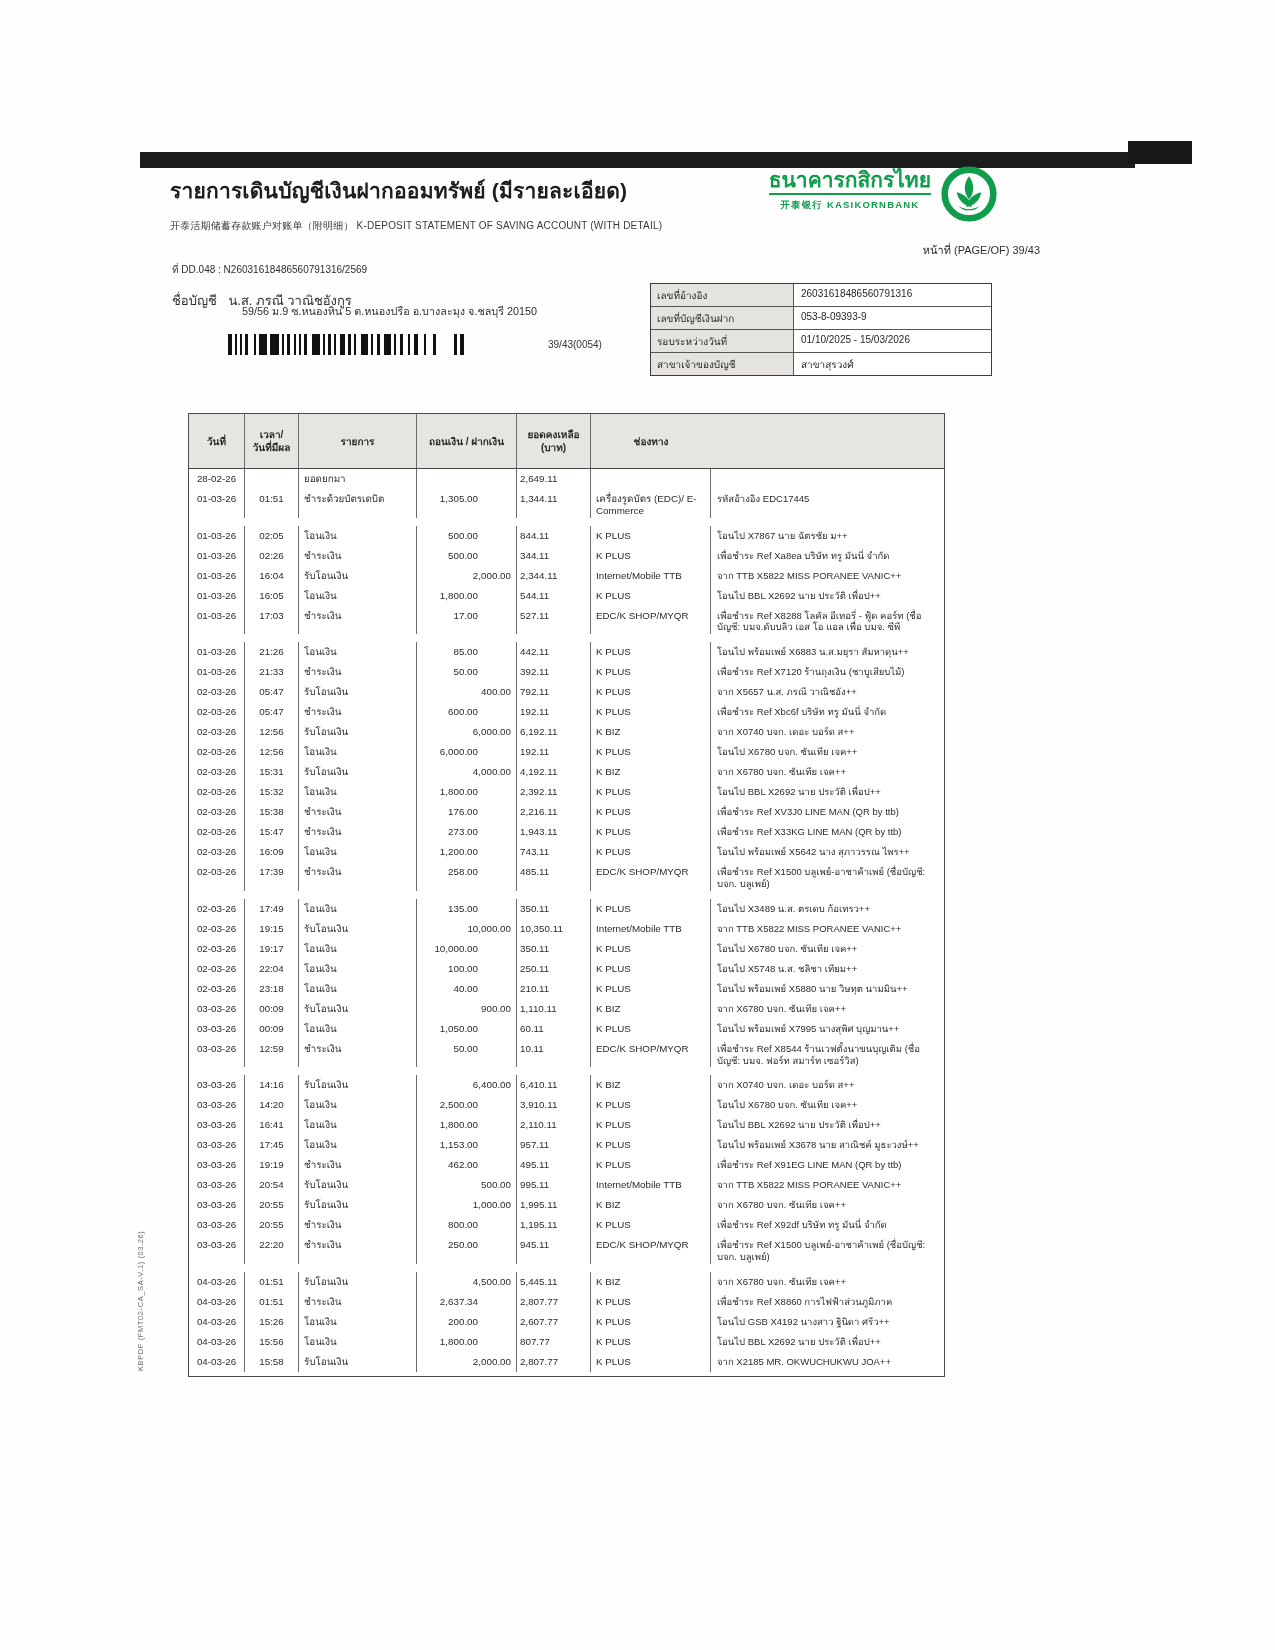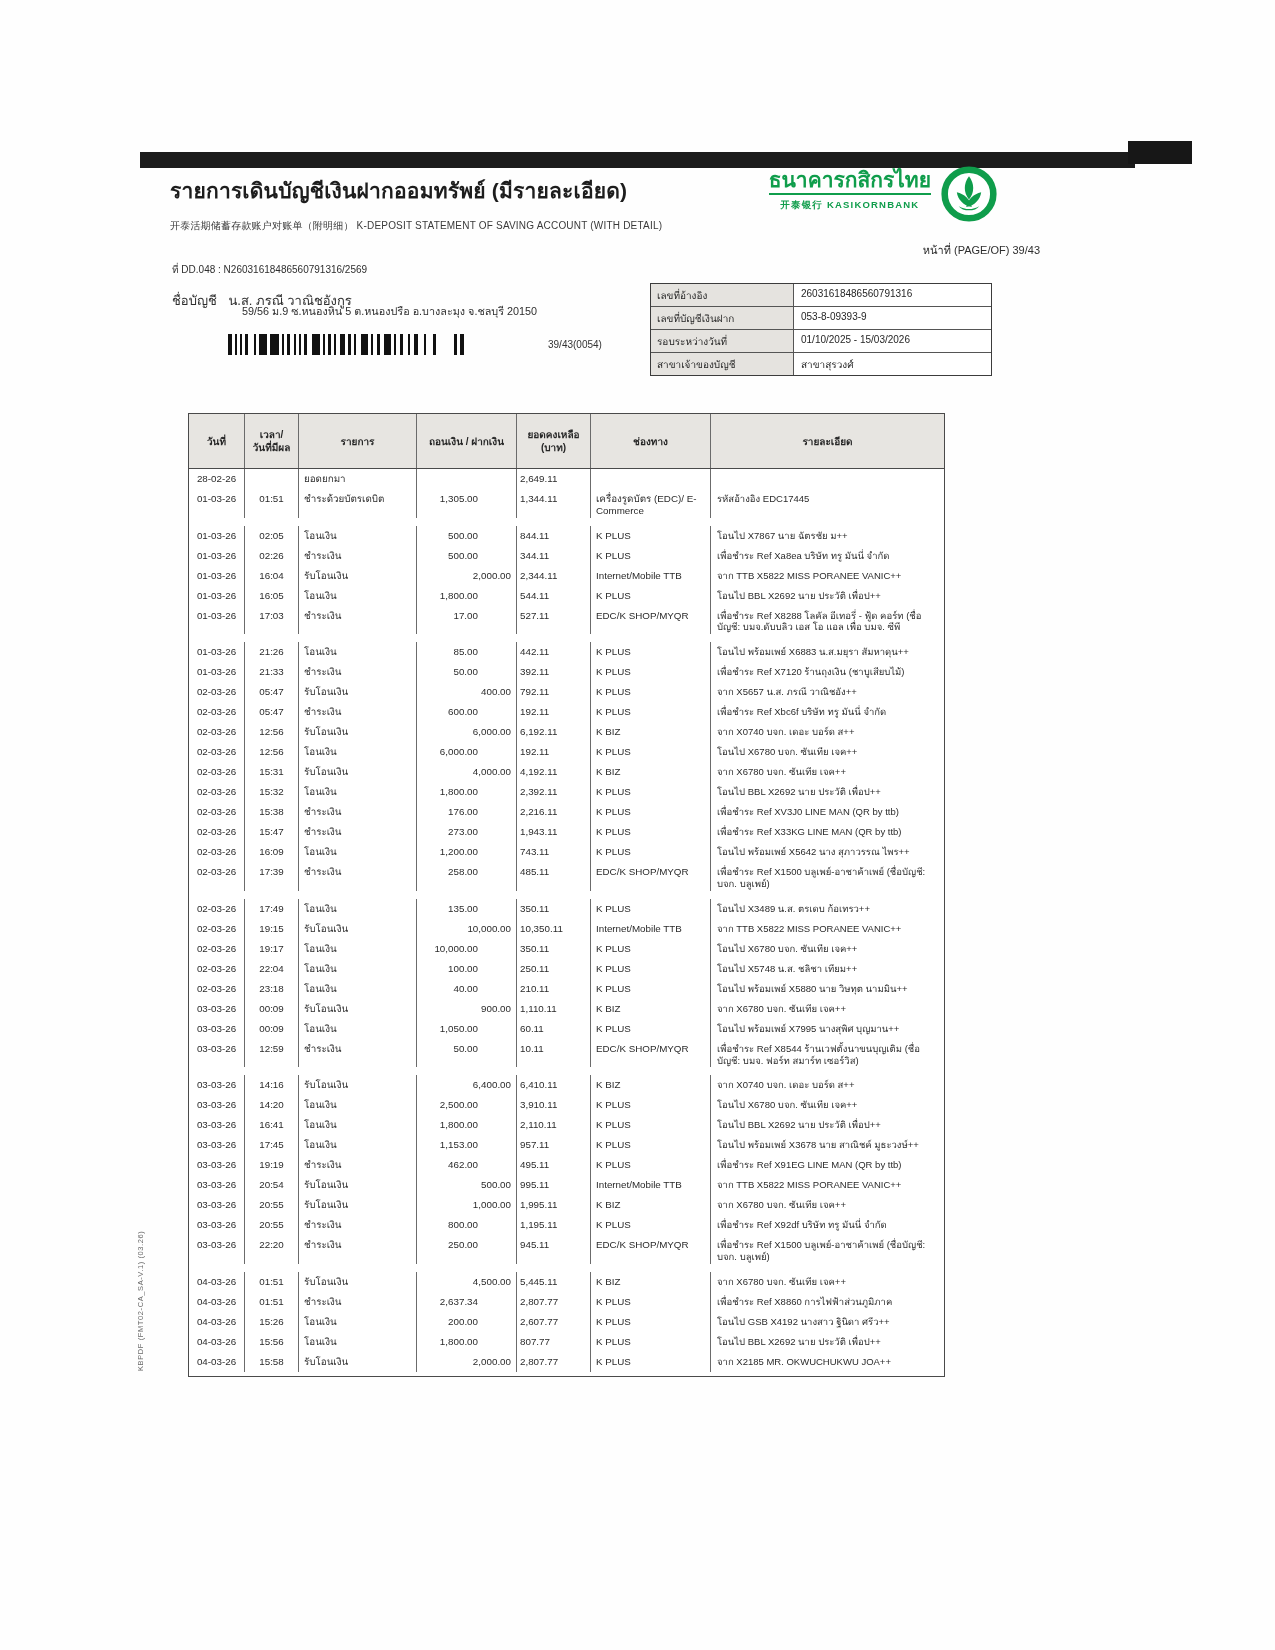--- a/index.html
+++ b/index.html
@@ -169,23 +169,20 @@
       <div class="th">
           <span>ถอนเงิน / ฝากเงิน</span>
         </div>
       <div class="th">
           <span>ยอดคงเหลือ</span>
           <span>(บาท)</span>
         </div>
       <div class="th">
           <span>ช่องทาง</span>
         </div>
-      <div class="th">
-          <span>รายละเอียด</span>
-        </div>
     </div>
     <div class="tbody">
         <div class="trow">
           <div class="cell c-date">28-02-26</div>
           <div class="cell c-time"></div>
           <div class="cell c-desc">ยอดยกมา</div>
           <div class="cell c-amount wdr"></div>
           <div class="cell c-balance">2,649.11</div>
           <div class="cell c-channel"></div>
           <div class="cell c-detail"></div>

